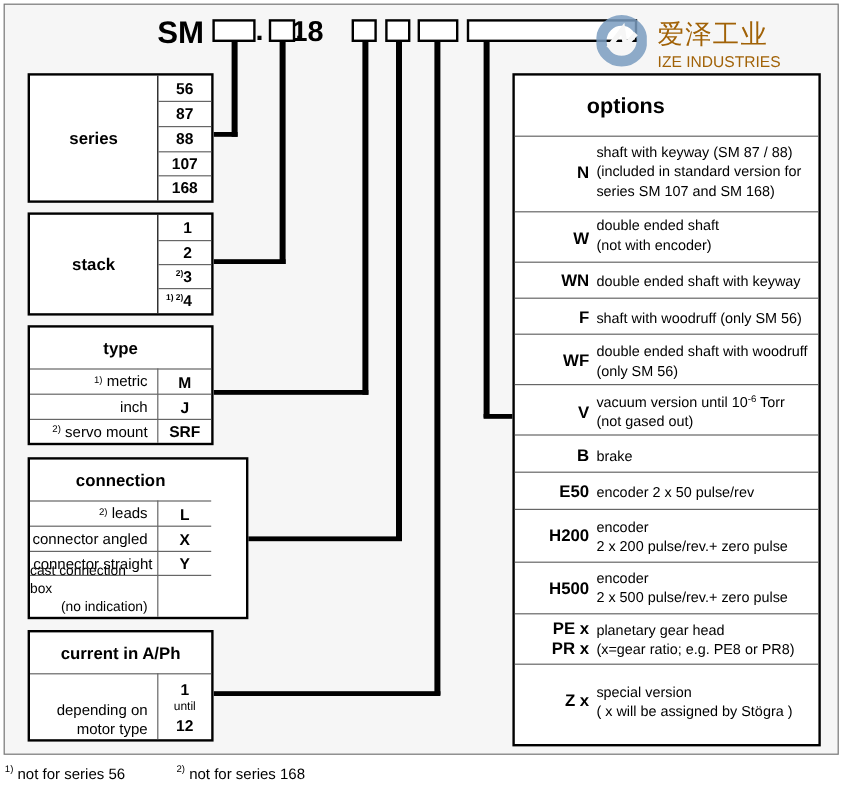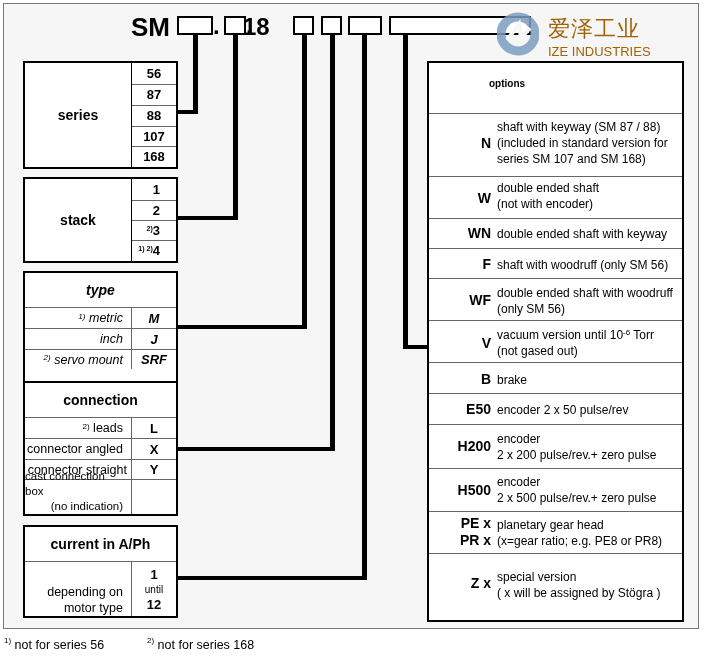--- a/index.html
+++ b/index.html
@@ -97,35 +97,35 @@
       <sup style="font-size:7px;">2)</sup>
       <span>3</span>
     </div>
   <div class="rowline" style="left:107px; top:61px; width:44px;"></div>
   <div class="cell b" style="left:107px; top:61px; width:44px; height:21px; justify-content:flex-end; padding-right:16px;">
       <sup style="font-size:7px;">1) 2)</sup>
       <span>4</span>
     </div>
 </div>
 
-<div class="box" style="left:23px; top:271px; width:155px; height:112px;font-style:italic;">
+<div class="box" style="left:23px; top:271px; width:155px; height:100px;">
   <div class="cell b" style="left:0; top:0; width:151px; height:34px; font-size:14px;">type</div>
   <div class="rowline" style="left:0; top:34px; width:151px;"></div>
   <div class="colline" style="left:106px; top:34px; height:62px;"></div>
   <div class="cell rlab" style="left:0; top:35px; width:106px; height:20px;"><sup>1)</sup>&nbsp;<span>metric</span></div>
   <div class="cell b" style="left:107px; top:35px; width:44px; height:20px;">M</div>
   <div class="rowline" style="left:0; top:55px; width:151px;"></div>
   <div class="cell rlab" style="left:0; top:56px; width:106px; height:20px;">inch</div>
   <div class="cell b" style="left:107px; top:56px; width:44px; height:20px;">J</div>
   <div class="rowline" style="left:0; top:76px; width:151px;"></div>
   <div class="cell rlab" style="left:0; top:77px; width:106px; height:19px;"><sup>2)</sup>&nbsp;<span>servo mount</span></div>
   <div class="cell b" style="left:107px; top:77px; width:44px; height:19px;">SRF</div>
 </div>
 
-<div class="box" style="left:23px; top:381px; width:155px; height:135px;">
+<div class="box" style="left:23px; top:381px; width:184px; height:135px;">
   <div class="cell b" style="left:0; top:0; width:151px; height:34px; font-size:14px;">connection</div>
   <div class="rowline" style="left:0; top:34px; width:151px;"></div>
   <div class="colline" style="left:106px; top:34px; height:97px;"></div>
   <div class="cell rlab" style="left:0; top:35px; width:106px; height:20px;"><sup>2)</sup>&nbsp;<span>leads</span></div>
   <div class="cell b" style="left:107px; top:35px; width:44px; height:20px;">L</div>
   <div class="rowline" style="left:0; top:55px; width:151px;"></div>
   <div class="cell rlab" style="left:0; top:56px; width:106px; height:20px;">connector angled</div>
   <div class="cell b" style="left:107px; top:56px; width:44px; height:20px;">X</div>
   <div class="rowline" style="left:0; top:76px; width:151px;"></div>
   <div class="cell rlab" style="left:0; top:77px; width:106px; height:19px; padding-right:4px;text-align:right;">connector straight</div>
@@ -146,21 +146,21 @@
       <span>motor type</span>
   </div>
   <div class="cell" style="left:107px; top:35px; width:44px; height:54px; flex-direction:column; line-height:15px;">
     <span class="b">1</span>
     <span style="font-size:10px;">until</span>
     <span class="b">12</span>
   </div>
 </div>
 
 <div class="box" style="left:427px; top:61px; width:257px; height:561px;">
-  <div class="abs b" style="left:60px; top:15px; font-size:10px;">options</div>
+  <div class="abs b" style="left:60px; top:15px; font-size:18px;">options</div>
   <div class="rowline" style="left:0; top:50px; width:253px;"></div>
 
   <div class="opt-code" style="top:72px;">N</div>
   <div class="opt-desc" style="top:56px;">
     <div>shaft with keyway (SM 87 / 88)</div>
       <div>(included in standard version for</div>
       <div>series SM 107 and SM 168)</div>
   </div>
   <div class="rowline" style="left:0; top:113px; width:253px;"></div>
 

